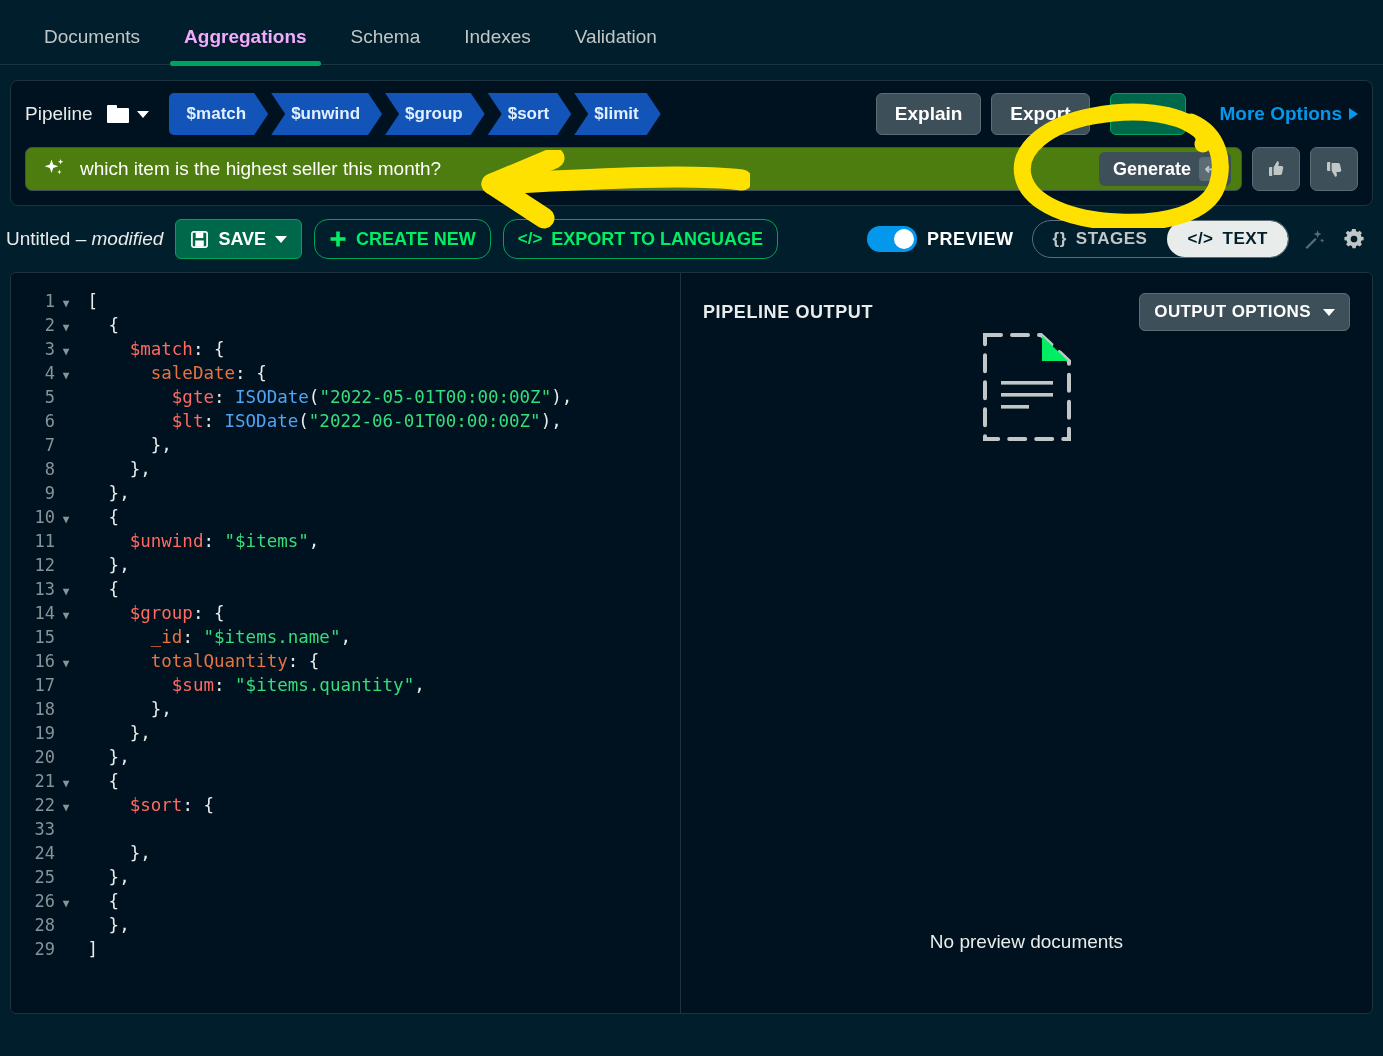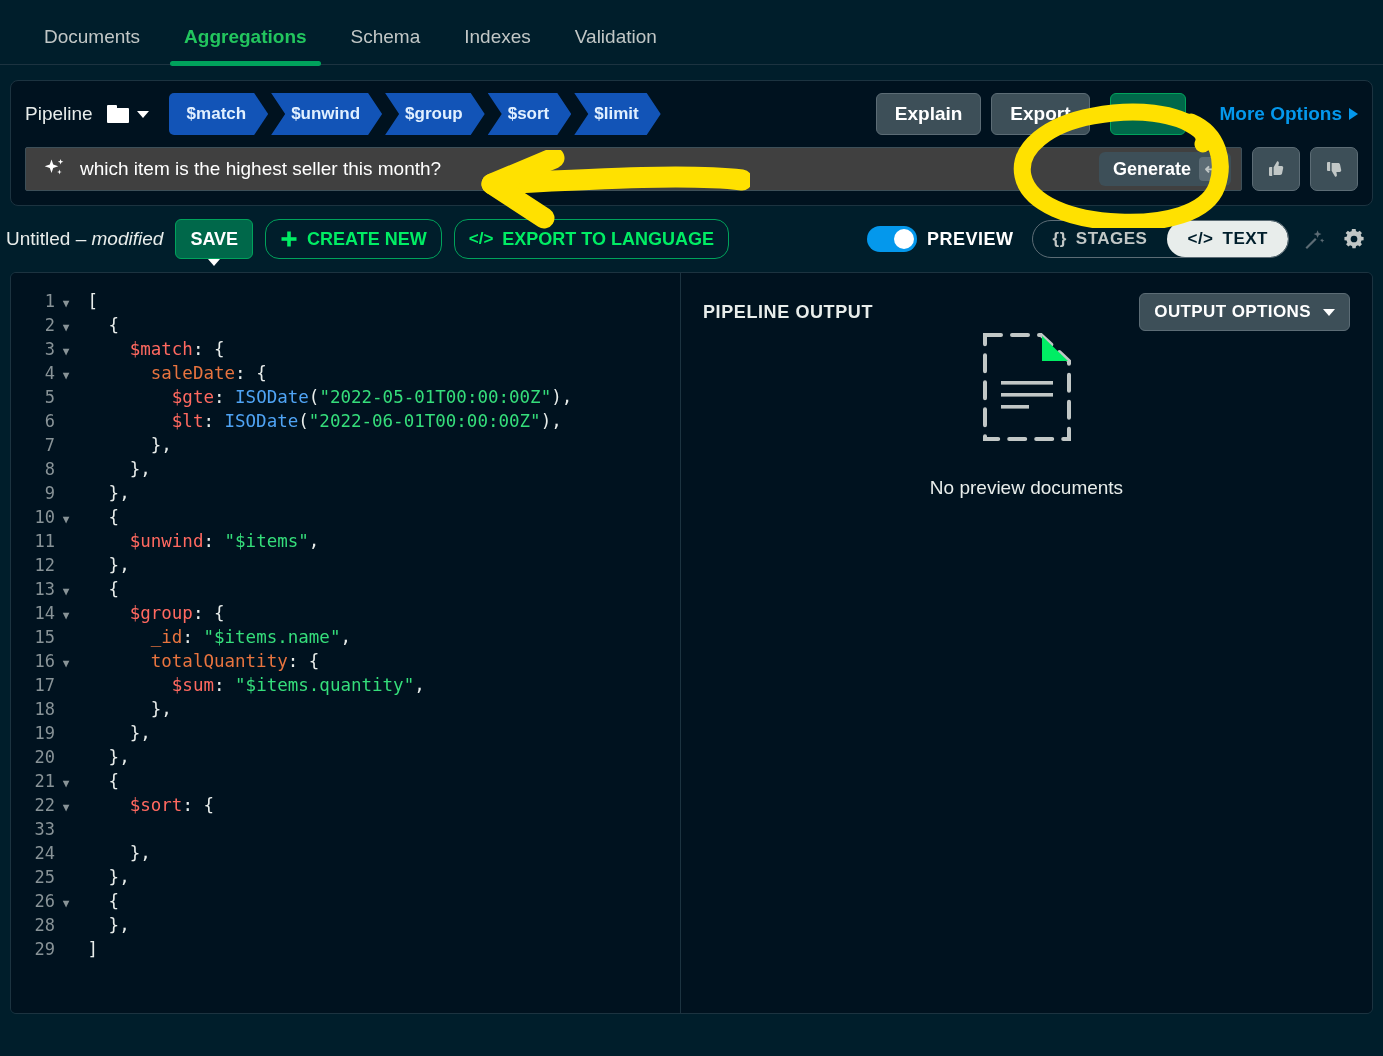--- a/index.html
+++ b/index.html
@@ -21,21 +21,21 @@
     position: relative;
   }
   .tab {
     padding: 0 22px 16px 22px;
     font-size: 19px;
     color: #c1c7c6;
     position: relative;
     cursor: pointer;
     white-space: nowrap;
   }
-  .tab.active { color: #22c55e; font-weight: bold; margin-top: 44px; }
+  .tab.active { color: #f0abfc; font-weight: bold; margin-top: 44px; }
   .tab.active::after {
     content: "";
     position: absolute;
     left: 8px; right: 8px; bottom: -2px;
     height: 5px; border-radius: 3px;
     background: #00a35c;
   }
 
   
   .pipe-panel {
@@ -122,23 +122,23 @@
   .more-opt .tri {
     width:0;height:0;border-top:6px solid transparent;border-bottom:6px solid transparent;
     border-left:9px solid #0498ec;
   }
 
   
   .ai-row { display: flex; align-items: center; gap: 10px; margin-top: 12px; }
   .ai-input {
     flex: 1;
     height: 44px;
-    background: #404040;
+    background: #4d7c0f;
     border: 1px solid #3d4f58;
-    border-radius: 2px;
+    border-radius: 7px;
     display: flex; align-items: center;
     padding: 0 10px 0 16px;
     cursor: text;
   }
   .sparkle { width: 26px; height: 26px; flex: 0 0 26px; }
   .ai-text { font-size: 19px; color: #fff; margin-left: 12px; flex: 1; }
   .gen-btn {
     background: #3d4f58;
     border-radius: 6px;
     height: 34px;
@@ -171,21 +171,20 @@
   .untitled { font-size: 19px; color: #e8edeb; padding-left: 2px; white-space: nowrap; }
   .untitled i { font-style: italic; }
   .btn-green-solid {
     background: #00684a;
     border: 1px solid #00a35c;
     border-radius: 6px;
     color: #fff; font-size: 18px; font-weight: bold;
     height: 40px; padding: 0 14px;
     display: flex; align-items: center; gap: 9px;
     cursor: pointer;
-    flex-direction: column;
   }
   .btn-green-out {
     background: transparent;
     border: 1px solid #00a35c;
     border-radius: 14px;
     color: #00ed64; font-size: 18px; font-weight: bold;
     height: 40px; padding: 0 14px;
     display: flex; align-items: center; gap: 9px;
     cursor: pointer;
     white-space: nowrap;
@@ -256,21 +255,21 @@
   .out-title { font-size: 18px; font-weight: bold; letter-spacing: .6px; color: #e8edeb; }
   .out-opts {
     background: #3d4f58; border: 1px solid #5c6c75; border-radius: 6px;
     height: 38px; padding: 0 14px;
     display: flex; align-items: center; gap: 12px;
     font-size: 17px; font-weight: bold; color: #fff; letter-spacing: .4px;
     cursor: pointer;
   }
   .empty {
     flex: 1; display: flex; flex-direction: column;
-    align-items: center; justify-content: flex-start; gap: 34px;
+    align-items: center; justify-content: space-between; gap: 34px;
     padding-bottom: 40px;
   }
   .empty-txt { font-size: 19px; color: #e8edeb; }
 
   
   .anno { position: absolute; pointer-events: none; z-index: 50; }
 </style>
 </head>
 <body>
 

